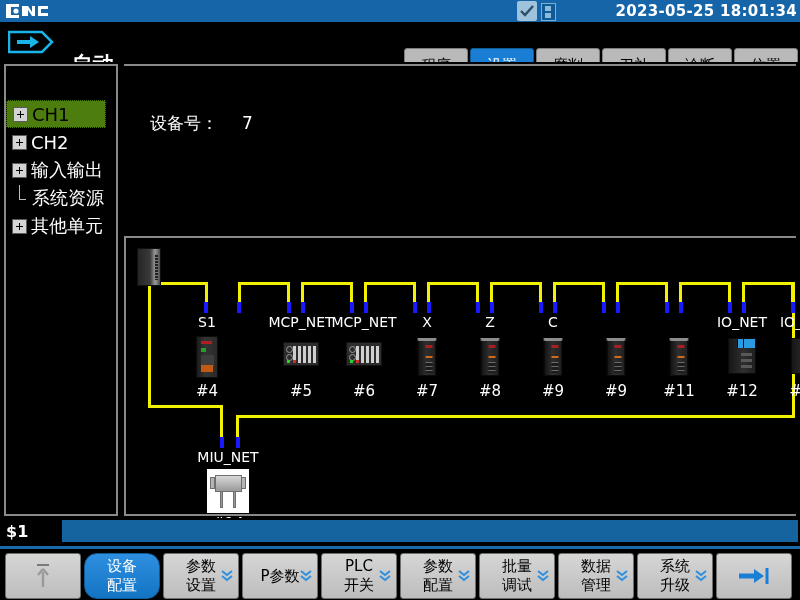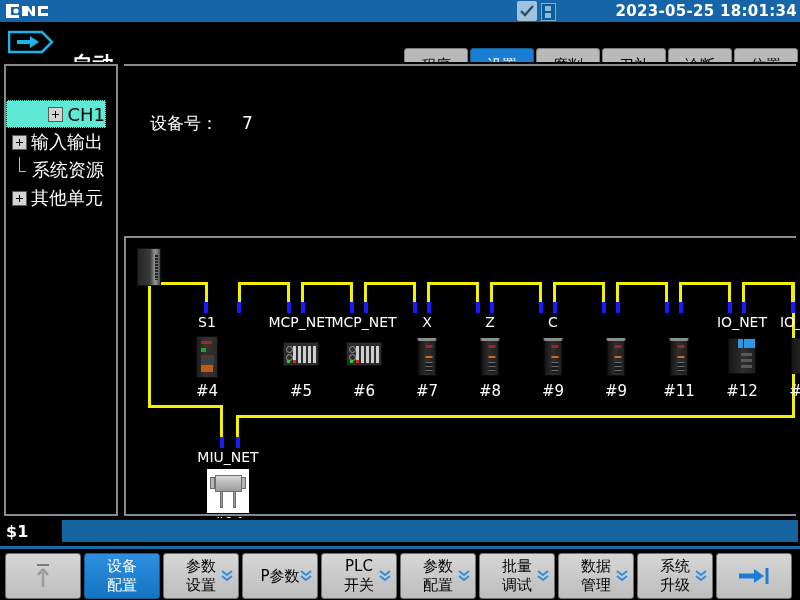--- a/index.html
+++ b/index.html
@@ -54,21 +54,21 @@
     position:relative;height:28px;display:flex;align-items:center;
     padding-left:6px;box-sizing:border-box;
   }
   .tnode .exp{
     width:15px;height:15px;background:#d4d4d4;border:1px solid #5a5a5a;
     box-sizing:border-box;position:relative;flex:0 0 auto;margin-right:4px;
   }
   .tnode .exp::before{content:"";position:absolute;left:3px;top:6px;width:7px;height:1px;background:#000;}
   .tnode .exp::after{content:"";position:absolute;left:6px;top:3px;width:1px;height:7px;background:#000;}
   .tnode .tlabel{color:#ffffff;font-size:18px;white-space:nowrap;}
-  .tnode.sel{background:#5eead4;width:100px;border:1px dotted #000;box-sizing:border-box;justify-content:flex-end;}
+  .tnode.sel{background:#4d7c0f;width:100px;border:1px dotted #000;box-sizing:border-box;}
   .tnode.sel .tlabel{color:#000000;}
   .tnode.leaf{padding-left:10px;}
   .tnode.leaf .elbow{
     width:14px;height:15px;position:relative;flex:0 0 auto;margin-right:2px;
   }
   .tnode.leaf .elbow::before{content:"";position:absolute;left:3px;top:-6px;width:1px;height:15px;background:#bbb;}
   .tnode.leaf .elbow::after{content:"";position:absolute;left:3px;top:8px;width:7px;height:1px;background:#bbb;}
 
   .info-panel{
     position:absolute;left:124px;top:2px;width:672px;height:170px;
@@ -202,20 +202,24 @@
   <div class="content">
 
     <div class="tree-panel">
       <div class="tree">
         <div class="tnode sel">
           <span class="exp"></span>
           <span class="tlabel">CH1</span>
         </div>
         <div class="tnode">
           <span class="exp"></span>
+          <span class="tlabel">CH2</span>
+        </div>
+        <div class="tnode">
+          <span class="exp"></span>
           <span class="tlabel">输入输出</span>
         </div>
         <div class="tnode leaf">
           <span class="elbow"></span>
           <span class="tlabel">系统资源</span>
         </div>
         <div class="tnode">
           <span class="exp"></span>
           <span class="tlabel">其他单元</span>
         </div>
@@ -416,21 +420,21 @@
 
   <div class="toolbar">
 
     <div class="tbtn" style="left:5px;">
       <svg class="up-arrow" viewBox="0 0 16 28">
         <path d="M2 3 L14 3" stroke="#7a7a7a" stroke-width="2"></path>
         <path d="M8 25 L8 10 M8 7 L3 13 M8 7 L13 13" stroke="#9a9a9a" stroke-width="2.4" fill="none"></path>
       </svg>
     </div>
 
-    <div class="tbtn active" style="left:84px;">
+    <div class="tbtn active" style="left:84px;border-radius:13px;">
       <span class="l1">设备</span>
       <span class="l2">配置</span>
     </div>
 
     <div class="tbtn" style="left:163px;">
       <span class="l1">参数</span>
       <span class="l2">设置</span>
       <svg class="chev" width="12" height="14" viewBox="0 0 12 14">
         <path d="M1 2 L6 6 L11 2" stroke="#2e8fe0" stroke-width="2" fill="none"></path>
         <path d="M1 7 L6 11 L11 7" stroke="#2e8fe0" stroke-width="2" fill="none"></path>

